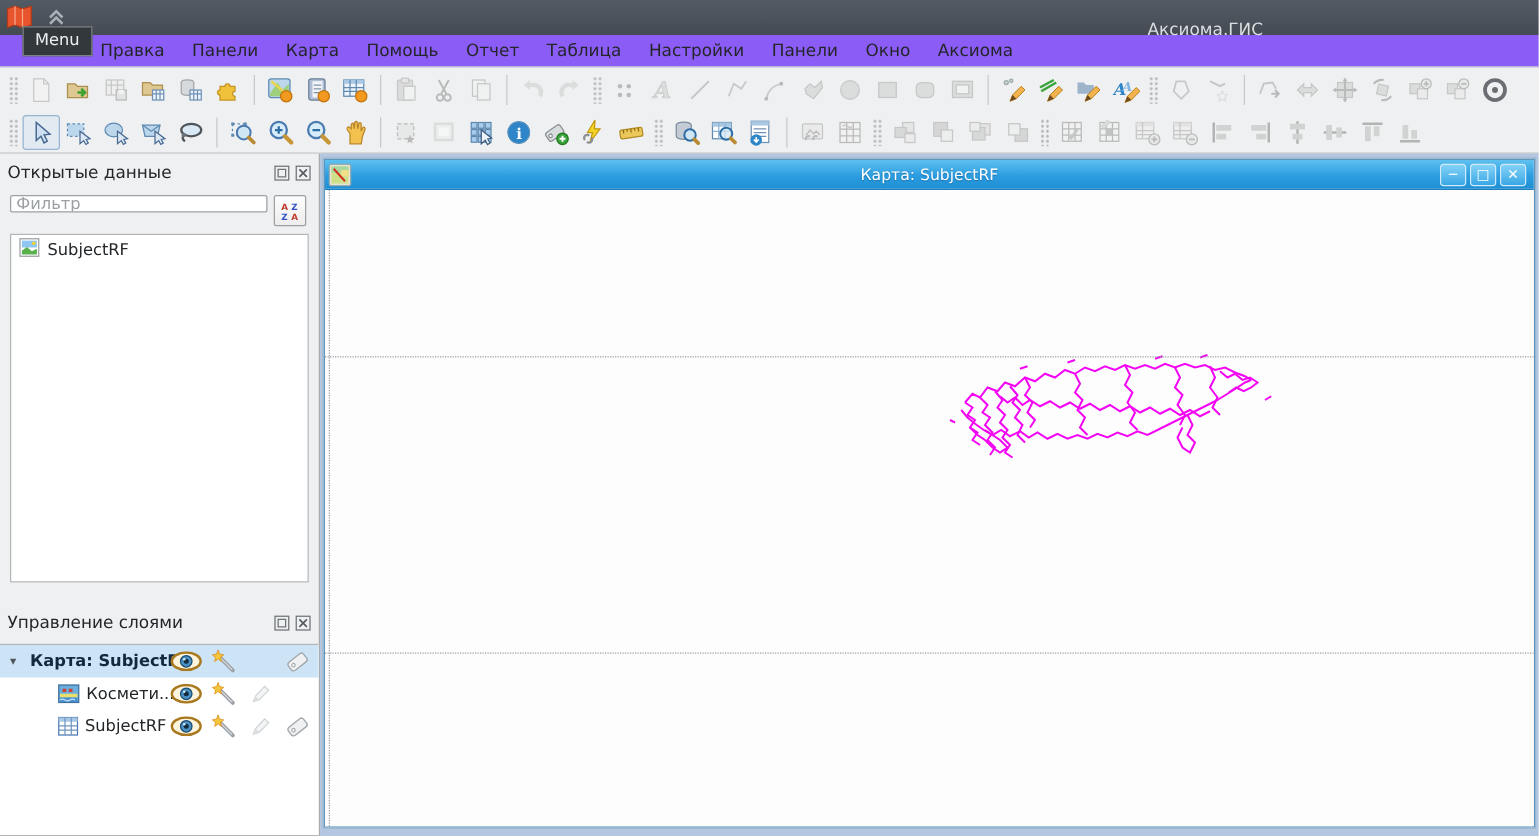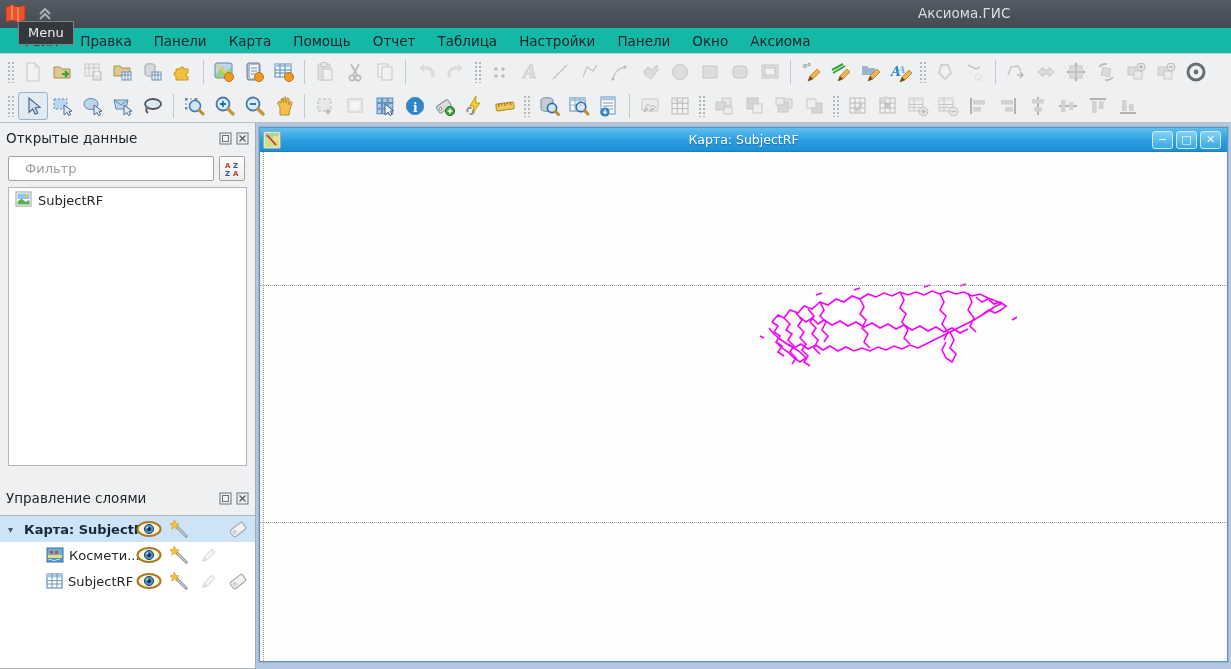--- a/index.html
+++ b/index.html
@@ -3,45 +3,45 @@
 <meta charset="utf-8">
 <style>
   * { margin:0; padding:0; box-sizing:border-box; }
   html,body { width:1231px; height:669px; overflow:hidden; }
   body { font-family:"DejaVu Sans","Liberation Sans",sans-serif; font-size:13px; background:#eff0f1; position:relative; }
 
   
   .titlebar { height:28px; background:linear-gradient(#535b64,#434a52); display:flex; align-items:center; position:relative; }
   .titlebar .logo { width:24px; height:22px; margin-left:4px; }
   .titlebar .chev { width:18px; height:18px; margin-left:8px; }
-  .wtitle { position:absolute; left:918px; top:5px; color:#dcdfe2; font-size:13.5px; }
+  .wtitle { position:absolute; left:918px; top:16px; color:#dcdfe2; font-size:13.5px; }
 
   
-  .menubar { height:26px; background:#14b8a6; display:flex; align-items:center; padding-left:10px; border-bottom:1px solid #c8cbcd; }
+  .menubar { height:26px; background:#8b5cf6; display:flex; align-items:center; padding-left:10px; border-bottom:1px solid #c8cbcd; }
   .menu-item { padding:3px 11px; color:#232629; font-size:13.5px; cursor:default; }
 
   
   .toolbar { display:flex; align-items:center; background:#eff0f1; padding-left:4px; }
   .tb1 { height:35px; }
   .tb2 { height:34px; border-bottom:1px solid #bfc2c4; }
   .tb-handle { width:8px; height:22px; margin:0 3px; background-image:radial-gradient(#b4b8bb 1px, transparent 1.2px); background-size:4px 4px; }
   .tb-sep { width:1px; height:24px; background:#c6c9cb; margin:0 5px; }
   .tbi { width:30px; height:28px; display:flex; align-items:center; justify-content:center; border:1px solid transparent; border-radius:3px; }
   .tbi.pressed { background:#e2eaf2; border-color:#96b4cf; }
   .tbi svg { display:block; }
 
   
   .main { display:flex; height:546px; }
   .dock { width:256px; background:#eff0f1; border-right:1px solid #a9acae; display:flex; flex-direction:column; overflow:hidden; }
   .panel-header { height:20px; margin-top:5px; display:flex; align-items:center; padding:0 6px; }
   .panel-title { flex:1; font-size:13.5px; color:#232629; }
   .ph-btn { width:14px; height:14px; margin-left:3px; display:flex; align-items:center; justify-content:center; }
 
   .filter-row { display:flex; margin:8px 8px 0 8px; }
-  .filter-input { width:206px; height:25px; border:1px solid #9da1a4; border-radius:2px; background:#fff; padding:0 16px; font-size:13px; font-family:inherit; color:#a16207; }
+  .filter-input { width:206px; height:14px; border:1px solid #9da1a4; border-radius:2px; background:#fff; padding:0 4px; font-size:13px; font-family:inherit; color:#a16207; }
   .filter-input::placeholder { color:#9aa0a4; }
   .sort-btn { width:26px; height:25px; margin-left:5px; border:1px solid #9da1a4; border-radius:2px; background:linear-gradient(#fdfdfd,#ededee); display:flex; align-items:center; justify-content:center; }
 
   .listbox { margin:6px 8px 0 8px; height:279px; background:#fff; border:1px solid #b3b6b8; overflow:hidden; }
   .list-item { display:flex; align-items:center; height:24px; padding-left:6px; }
   .list-item .li-label { margin-left:6px; color:#232629; }
 
   .treebox { margin:7px 0 0 0; flex:1; background:#fff; border:1px solid #b3b6b8; border-left:none; border-right:none; overflow:hidden; }
   .tree-row { display:flex; align-items:center; height:26px; position:relative; }
   .tree-row.selected { background:#cde3f6; }

